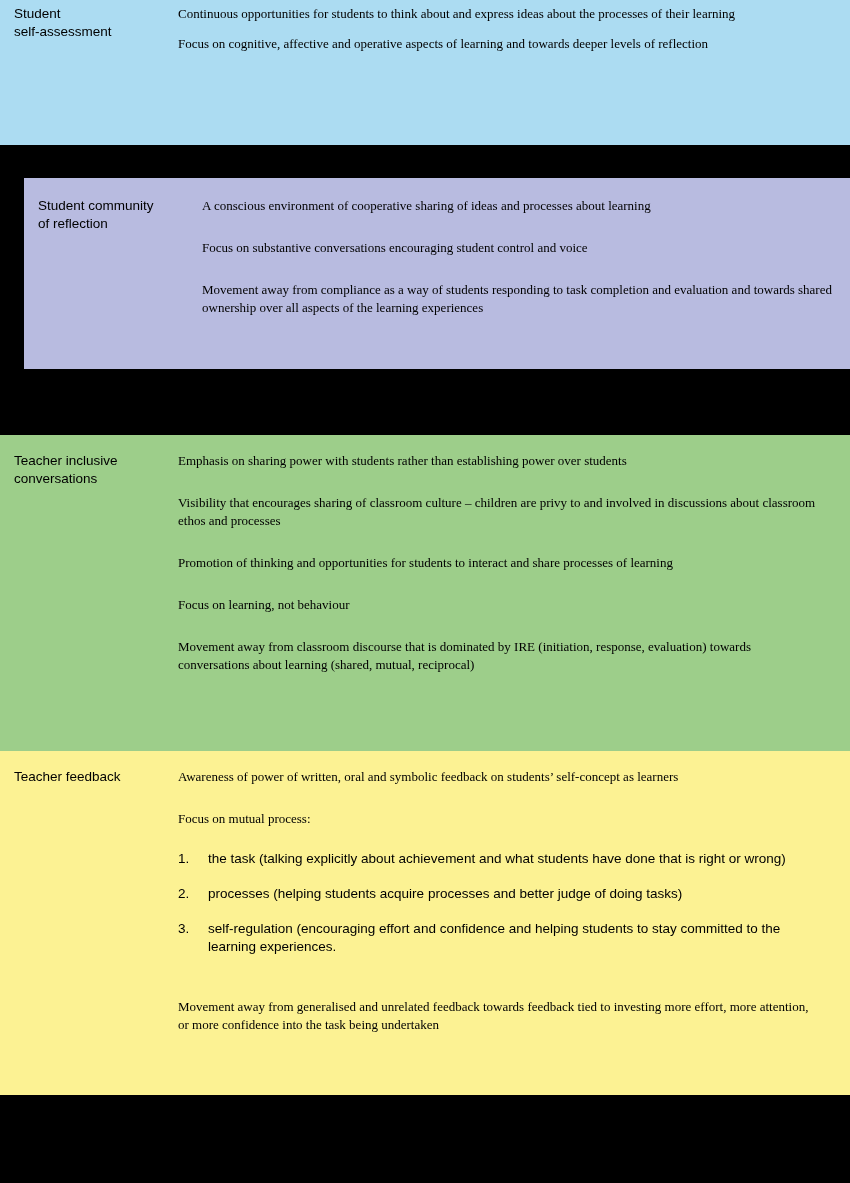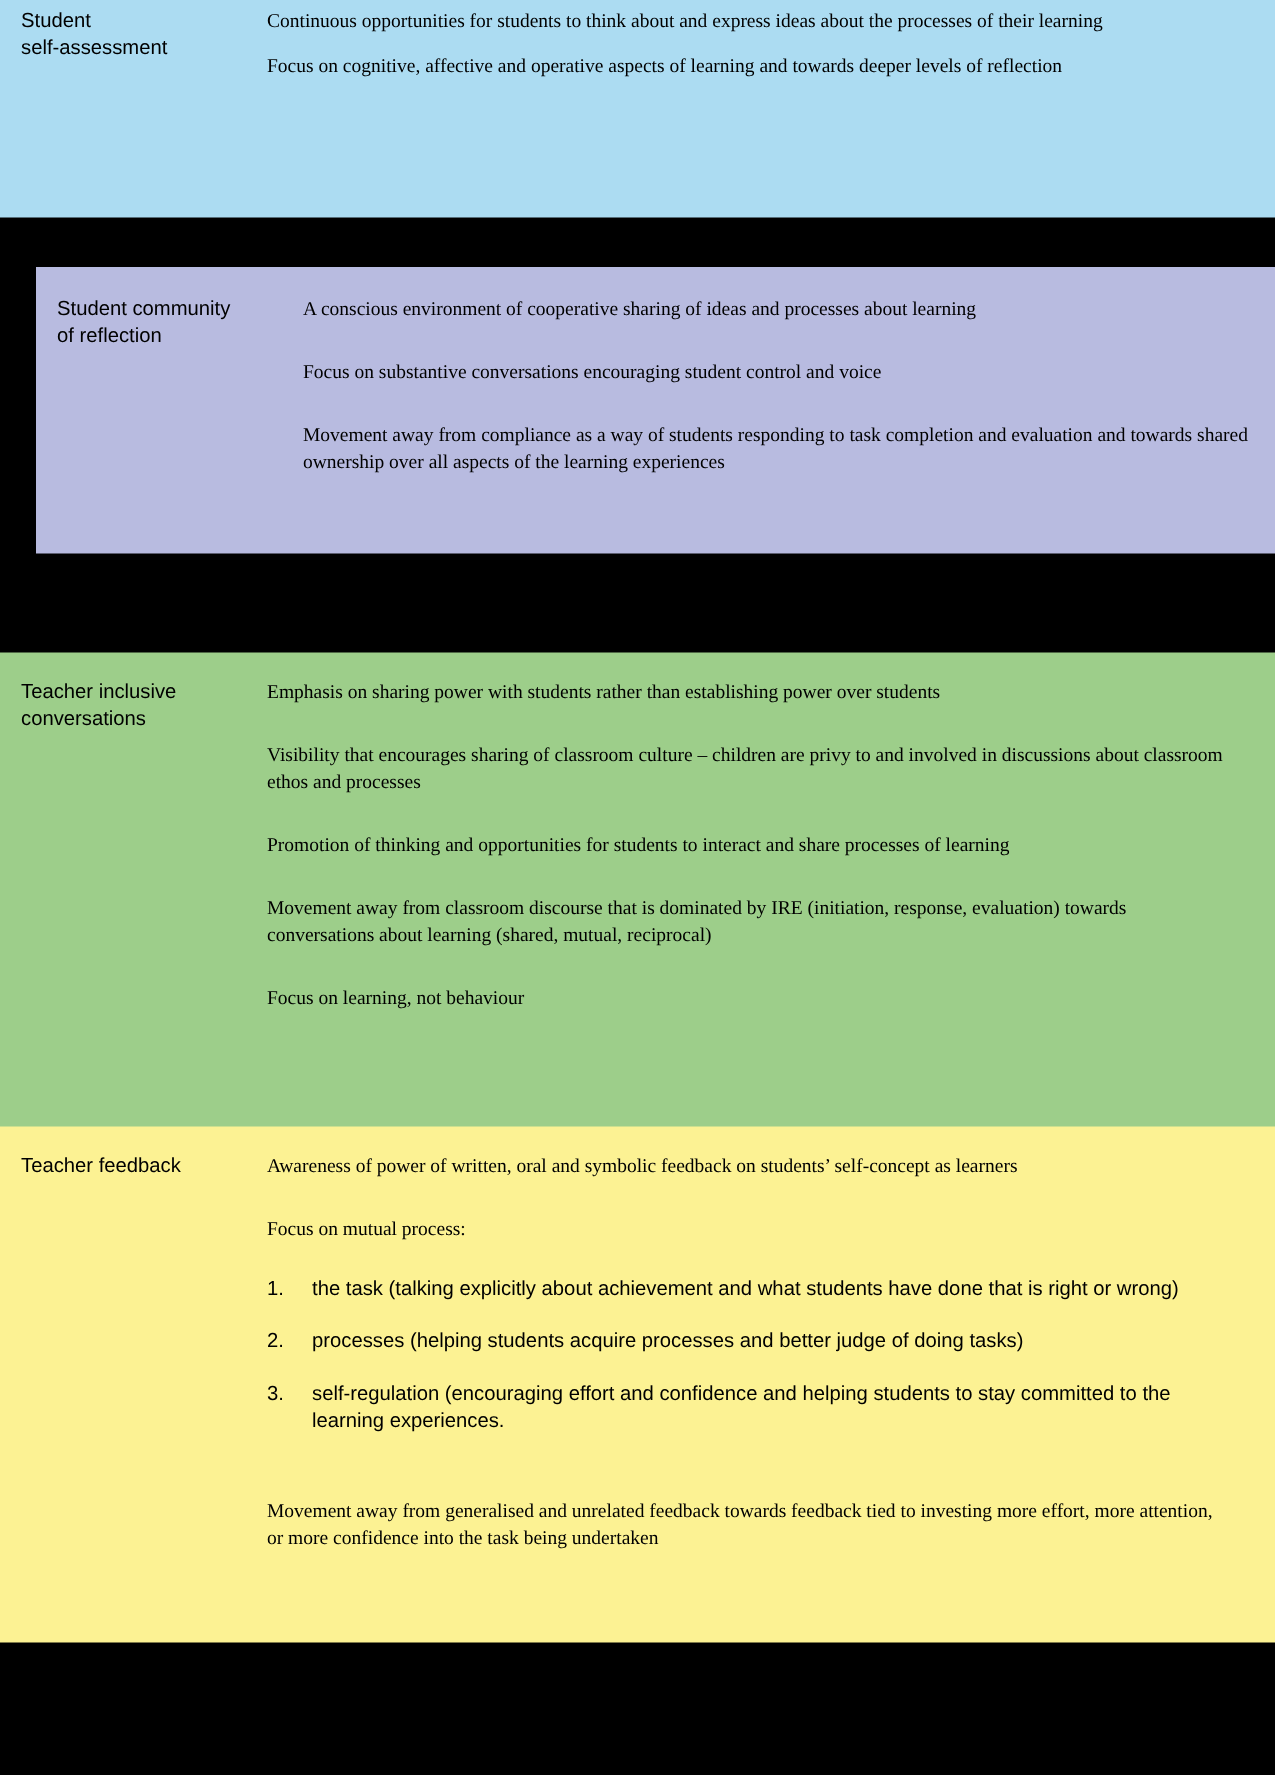--- a/index.html
+++ b/index.html
@@ -104,22 +104,22 @@
     </div>
   </div>
 
   <div class="band bg-green loose" style="top:404px; height:321px; padding-top:17px;margin-top:31px;">
     <div class="band-label">Teacher inclusive
 conversations</div>
     <div class="band-body">
       <p class="para">Emphasis on sharing power with students rather than establishing power over students</p>
       <p class="para">Visibility that encourages sharing of classroom culture – children are privy to and involved in discussions about classroom ethos and processes</p>
       <p class="para">Promotion of thinking and opportunities for students to interact and share processes of learning</p>
+      <p class="para">Focus on learning, not behaviour</p>
       <p class="para">Movement away from classroom discourse that is dominated by IRE (initiation, response, evaluation) towards conversations about learning (shared, mutual, reciprocal)</p>
-      <p class="para">Focus on learning, not behaviour</p>
     </div>
   </div>
 
   <div class="band bg-yellow loose" style="top:751px; height:344px; padding-top:17px;">
     <div class="band-label">Teacher feedback</div>
     <div class="band-body">
       <p class="para">Awareness of power of written, oral and symbolic feedback on students’ self-concept as learners</p>
       <p class="para">Focus on mutual process:</p>
       <ol class="numlist numlist-wrap">
         <li>

